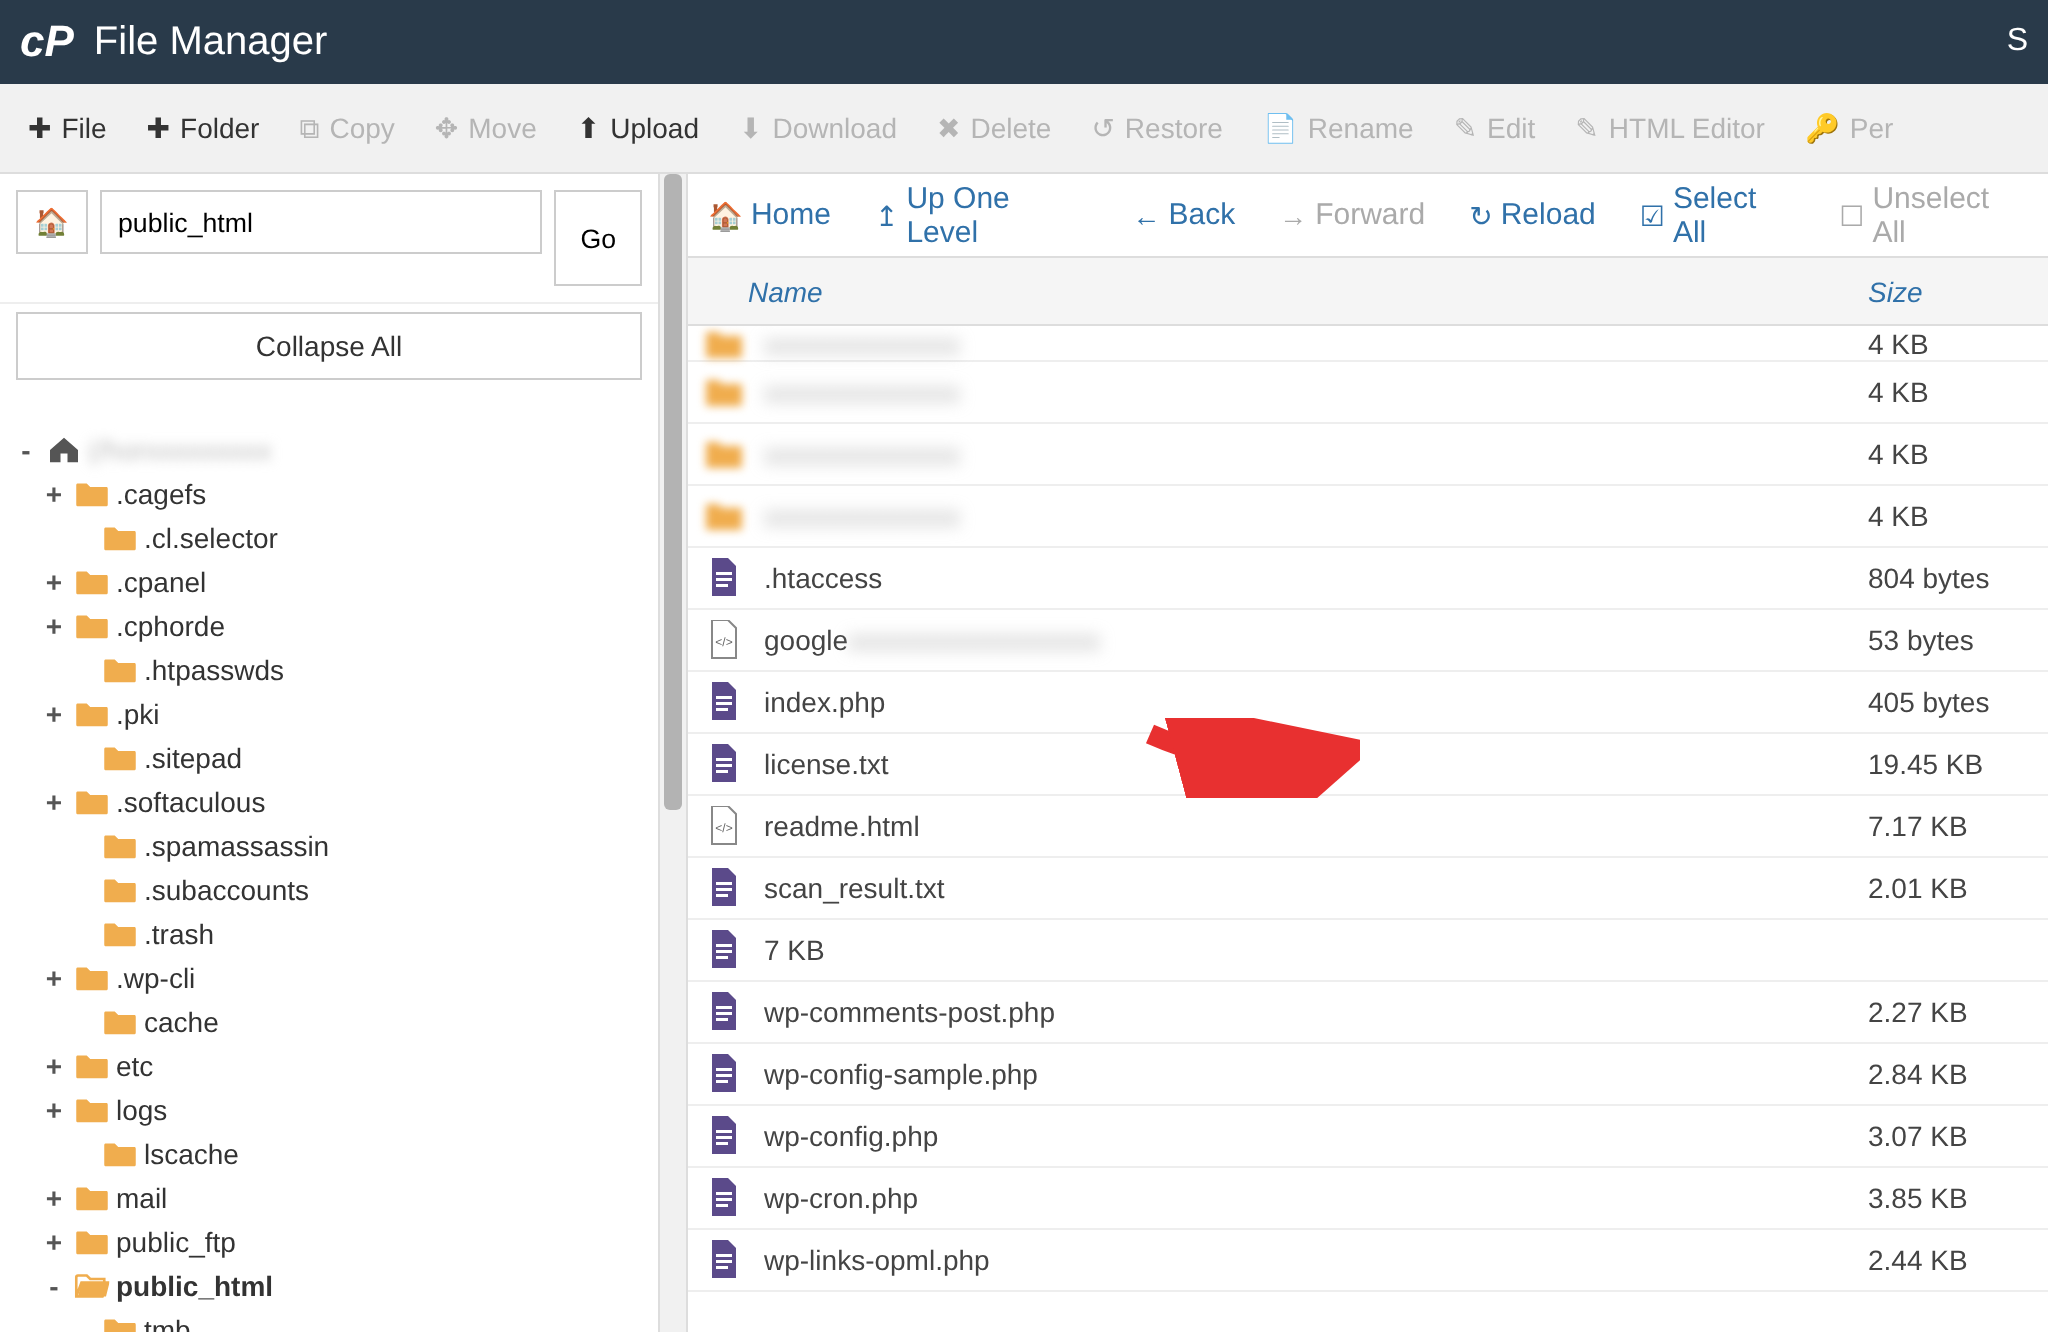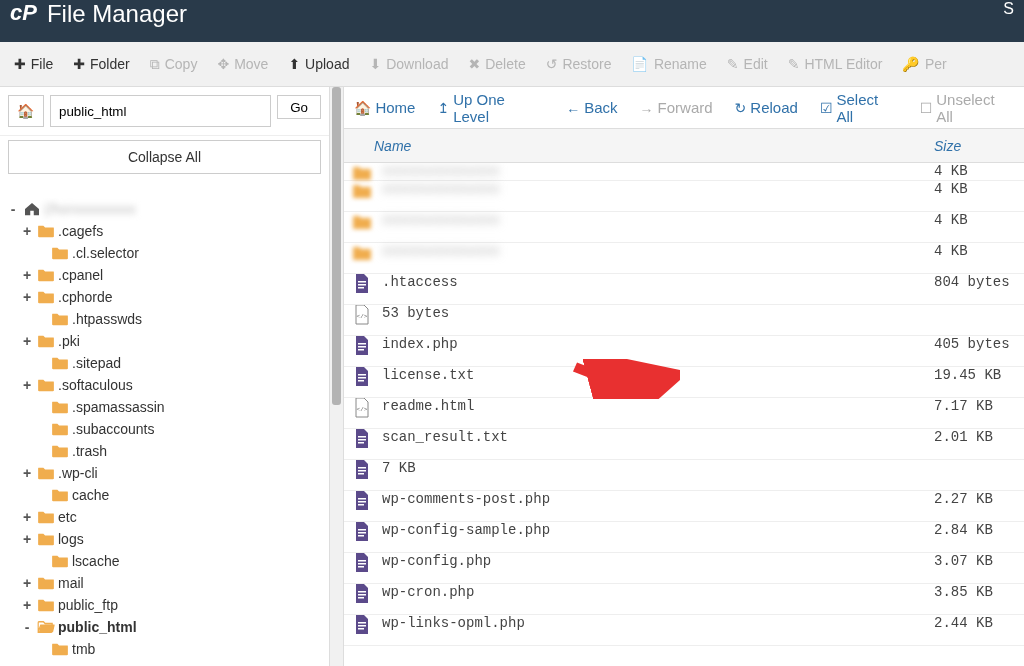--- a/index.html
+++ b/index.html
@@ -1,31 +1,31 @@
 <!DOCTYPE html>
 <html><head>
 <meta charset="utf-8">
 <style>
   * { box-sizing: border-box; margin: 0; padding: 0; }
   body { font-family: "Helvetica Neue", Arial, sans-serif; font-size: 14px; color: #333; background:#fff; width:1024px; height:666px; overflow:hidden; }
-  .header { background:#293a4a; color:#fff; height:42px; display:flex; padding:0 10px; }
+  .header { background:#293a4a; color:#fff; height:42px; display:flex; align-items:center; padding:0 10px; }
   .header .cp-logo { font-weight:bold; font-size:22px; font-style:italic; margin-right:10px; }
-  .header .title { font-size:24px; }
+  .header .title { font-size:20px; }
   .header-right { margin-left:auto; font-size:16px; }
   .toolbar { background:#f1f1f1; border-bottom:1px solid #ddd; height:45px; display:flex; align-items:center; padding:0 4px; }
   .toolbar .tbtn { display:flex; align-items:center; gap:5px; padding:6px 10px; cursor:pointer; color:#555; }
   .toolbar .tbtn.disabled { color:#b5b5b5; cursor:default;}
   .toolbar .tbtn .icon { font-size:14px; }
   .toolbar .tbtn.primary { color:#333; font-weight:500;}
   .main { display:flex; height:calc(100% - 87px); }
   .left { width:330px; border-right:1px solid #ddd; display:flex; flex-direction:column; }
   .path-row { display:flex; padding:8px; gap:6px; border-bottom:1px solid #eee;}
   .home-btn { border:1px solid #ccc; background:#fff; width:36px; height:32px; display:flex; align-items:center; justify-content:center; cursor:pointer;}
   .path-input { flex:1; border:1px solid #ccc; height:32px; padding:0 8px; }
-  .go-btn { border:1px solid #ccc; background:#fff; padding:0 12px; height:24px; cursor:pointer;}
+  .go-btn { border:1px solid #ccc; background:#fff; padding:0 12px; height:48px; cursor:pointer;}
   .collapse-all { border:1px solid #ccc; text-align:center; padding:8px; margin:4px 8px 24px 8px; cursor:pointer;}
   .tree { flex:1; overflow:auto; padding-left:6px; font-size:14px;}
   .tree-row { display:flex; align-items:center; height:22px; white-space:nowrap;}
   .tree-toggle { width:14px; text-align:center; color:#555; font-weight:bold; cursor:pointer; }
   .tree-icon { width:18px; height:14px; margin:0 3px; }
   .tree-label { cursor:pointer; }
   .tree-row.active .tree-label { font-weight:bold; }
   .tree .blur { filter: blur(3px); color:#bbb;}
   .indent-1{padding-left:14px;} .indent-2{padding-left:28px;}
   .right { flex:1; display:flex; position:relative; }
@@ -33,21 +33,21 @@
   .scrollbar-thumb { position:absolute; left:2px; right:2px; top:0; height:55%; background:#b3b3b3; border-radius:3px;}
   .content { flex:1; display:flex; flex-direction:column; overflow:hidden;}
   .nav-row { height:42px; border-bottom:1px solid #ddd; display:flex; align-items:center; padding:0 10px; gap:22px;}
   .nav-item { display:flex; align-items:center; gap:4px; cursor:pointer; color:#3071a9; font-size:15px;}
   .nav-item.disabled { color:#aaa; cursor:default;}
   .nav-item .ic{font-size:14px;}
   .table-head { display:flex; background:#f5f5f5; border-bottom:1px solid #ddd; height:34px; align-items:center; font-size:14px;font-style:italic;}
   .col-name-head { padding-left:30px; color:#3071a9; flex:1;}
   .col-size-head { width:90px; color:#3071a9;}
   .file-list { flex:1; overflow:hidden;}
-  .file-row { display:flex; height:31px; border-bottom:1px solid #eee; padding:0 0 0 8px;font-family:Liberation Mono, monospace;}
+  .file-row { display:flex; align-items:center; height:31px; border-bottom:1px solid #eee; padding:0 0 0 8px;}
   .file-icon { width:20px; height:20px; margin-right:10px; flex-shrink:0;}
   .file-name { flex:1; font-size:14px; color:#444;}
   .file-name.blur { filter:blur(4px); color:#aaa;}
   .file-size { width:90px; font-size:14px; color:#444;}
   .arrow-annotation { position:absolute; left:240px; top:272px; z-index:50; pointer-events:none;}
   .arrow-svg { width:110px; height:40px;}
 </style>
 </head>
 <body>
 
@@ -342,20 +342,21 @@
             <svg class="file-icon" viewBox="0 0 16 20" style="fill: rgb(91, 74, 138);">
               <use href="#ic-doc"></use>
             </svg>
             <span class="file-name">.htaccess</span>
             <span class="file-size">804 bytes</span>
           </div>
           <div class="file-row">
             <svg class="file-icon" viewBox="0 0 16 20">
               <use href="#ic-html"></use>
             </svg>
+            <span class="file-name"><span>google</span><span style="filter:blur(4px);color:#aaa">xxxxxxxxxxxxxxxxxx</span></span>
             <span class="file-size">53 bytes</span>
           </div>
           <div class="file-row">
             <svg class="file-icon" viewBox="0 0 16 20" style="fill: rgb(91, 74, 138);">
               <use href="#ic-doc"></use>
             </svg>
             <span class="file-name">index.php</span>
             <span class="file-size">405 bytes</span>
           </div>
           <div class="file-row">

